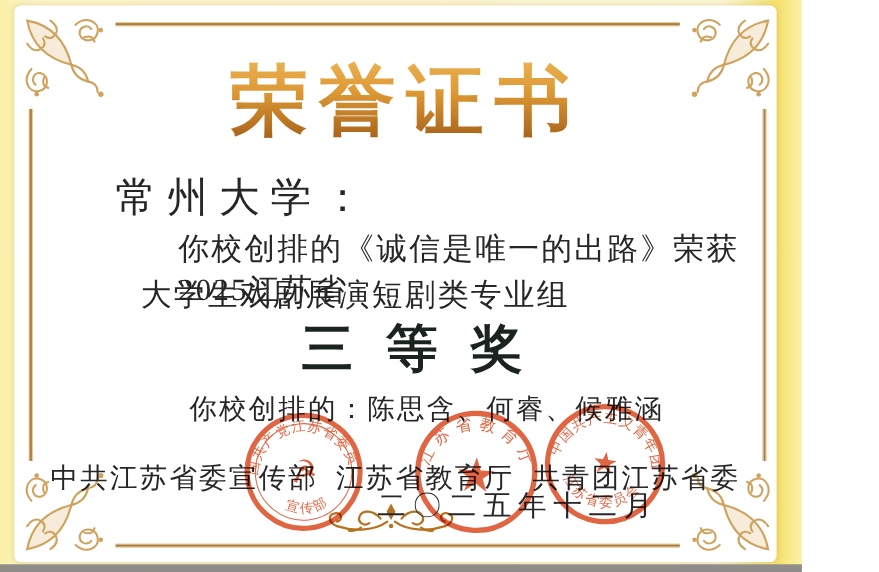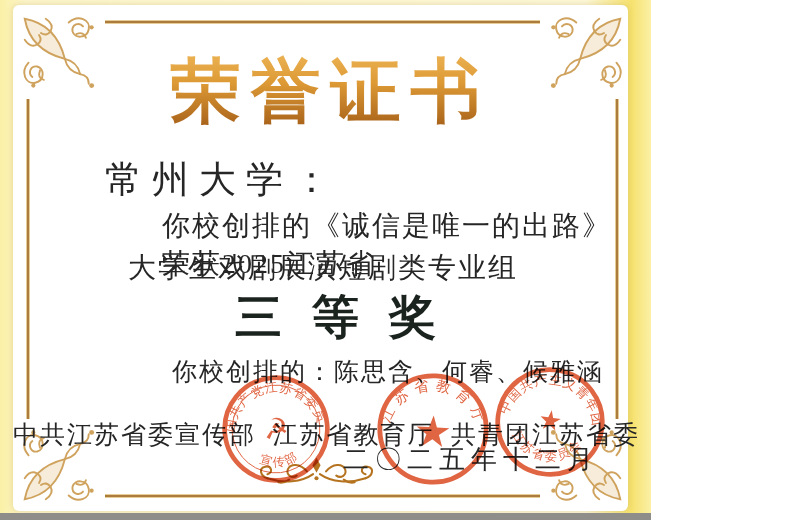--- a/index.html
+++ b/index.html
@@ -2,21 +2,21 @@
 <html><head>
 <meta charset="utf-8">
 <style>
   html,body{margin:0;padding:0;}
   body{
     width:799px;height:520px;
     font-family:"Liberation Serif","DejaVu Serif",serif;
     background:#ffffff;
   }
   .photo{
-    position:relative;width:651px;height:520px;overflow:hidden;
+    position:relative;width:729px;height:520px;overflow:hidden;
     background:linear-gradient(90deg,#fbf0a6 0%,#fdf6cc 4%,#fdf8d8 90%,#f6e26e 97%,#fbf0a6 100%);
   }
   .photo-bottom-edge{
     position:absolute;left:0;right:0;bottom:0;height:7px;
     background:#8e8d89;z-index:9;
   }
   .cert{
     position:absolute;left:13px;top:5px;right:23px;bottom:9px;
     background:#ffffff;border-radius:6px;
     box-shadow:0 0 6px rgba(150,120,40,.25);

